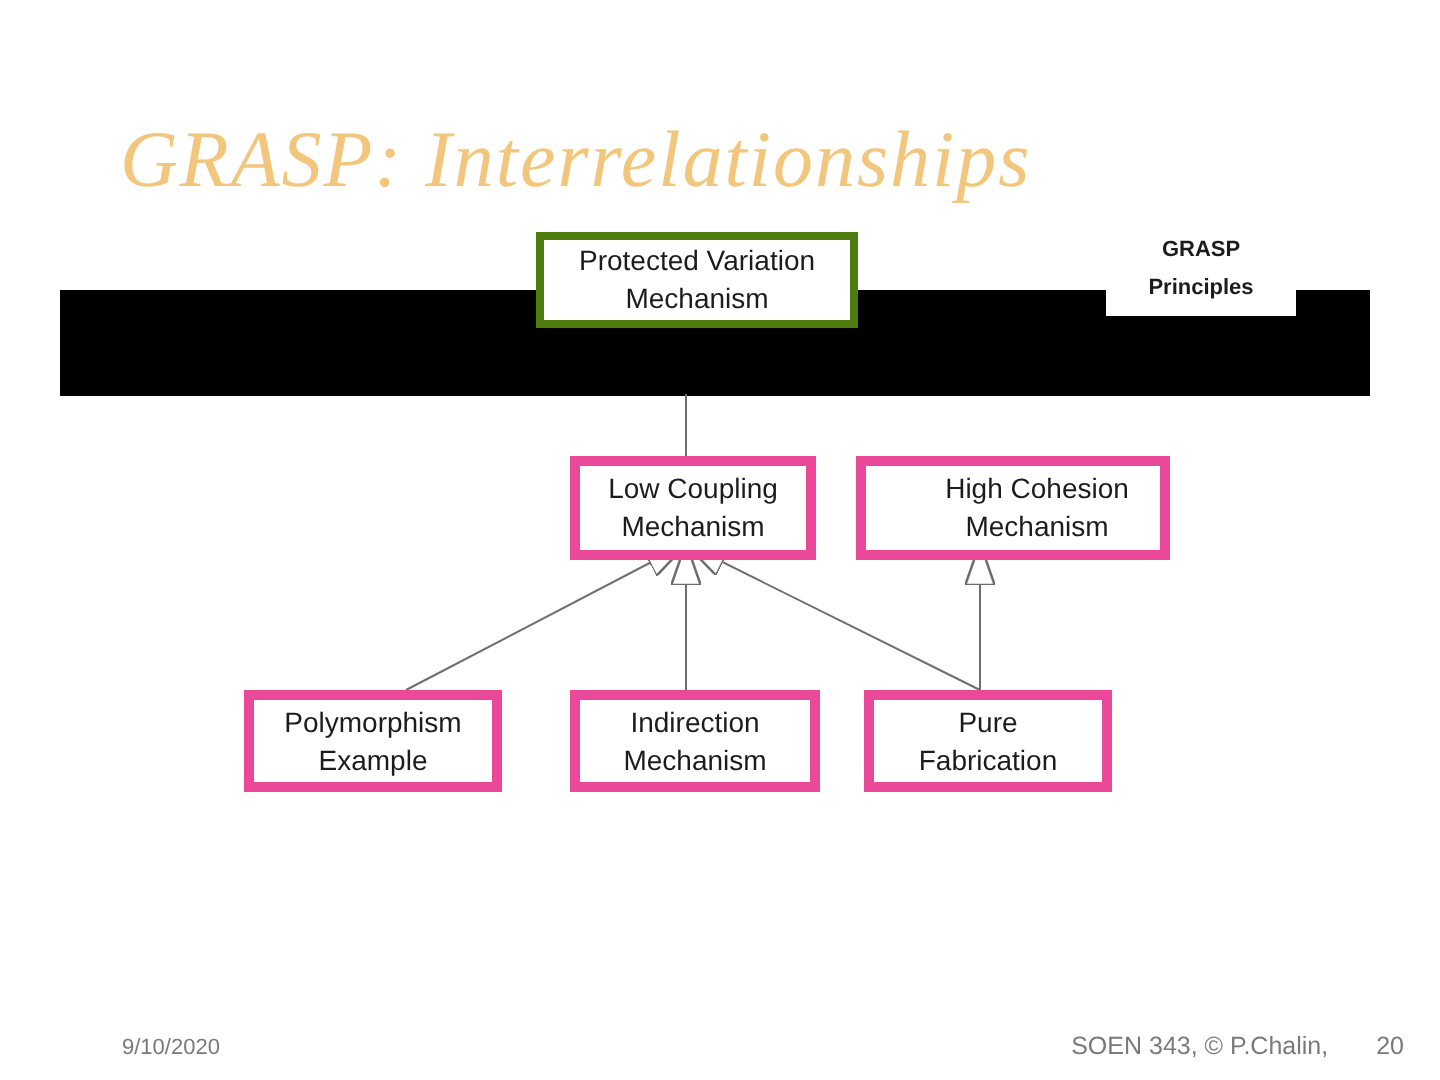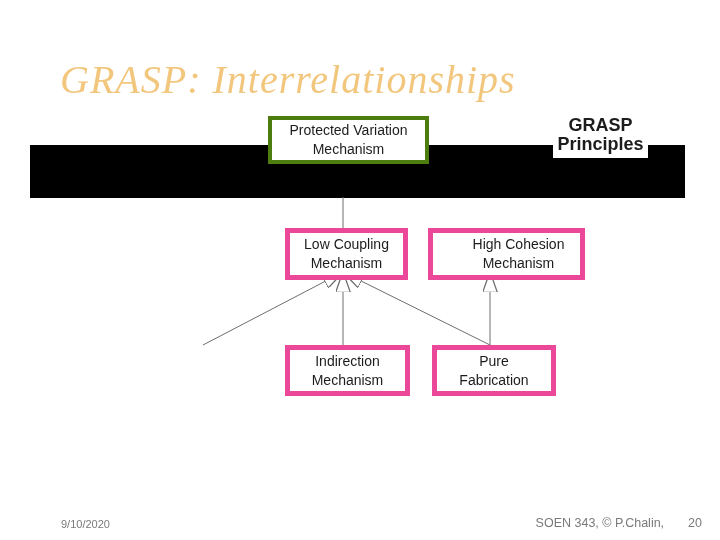--- a/index.html
+++ b/index.html
@@ -56,21 +56,21 @@
     z-index: 3;
   }
   .bordered { border: 5px solid #ec4899; }
   .node-pv {
     left: 268px; top: 116px; width: 153px; height: 40px;
     border: 4px solid #4d7c0f;
   }
   .node-principles {
     left: 553px; top: 112px; width: 95px; height: 46px;
     font-weight: bold;
-    font-size: 18px;
+    font-size: 11px;
   }
   .node-lc  { left: 285px; top: 228px; width: 113px; height: 42px; }
   .node-hc  { left: 428px; top: 228px; width: 123px; height: 42px; padding-left: 24px; }
   .node-poly{ left: 122px; top: 345px; width: 119px; height: 41px; }
   .node-ind { left: 285px; top: 345px; width: 115px; height: 41px; }
   .node-pf  { left: 432px; top: 345px; width: 114px; height: 41px; }
   .footer-date {
     position: absolute;
     left: 61px;
     top: 518px;
@@ -124,20 +124,24 @@
   <div class="node bordered node-lc">
     <span>Low Coupling</span>
     <span>Mechanism</span>
   </div>
 
   <div class="node bordered node-hc">
     <span>High Cohesion</span>
     <span>Mechanism</span>
   </div>
 
+  <div class="node bordered node-poly">
+    <span>Polymorphism</span>
+    <span>Example</span>
+  </div>
 
   <div class="node bordered node-ind">
     <span>Indirection</span>
     <span>Mechanism</span>
   </div>
 
   <div class="node bordered node-pf">
     <span>Pure</span>
     <span>Fabrication</span>
   </div>

